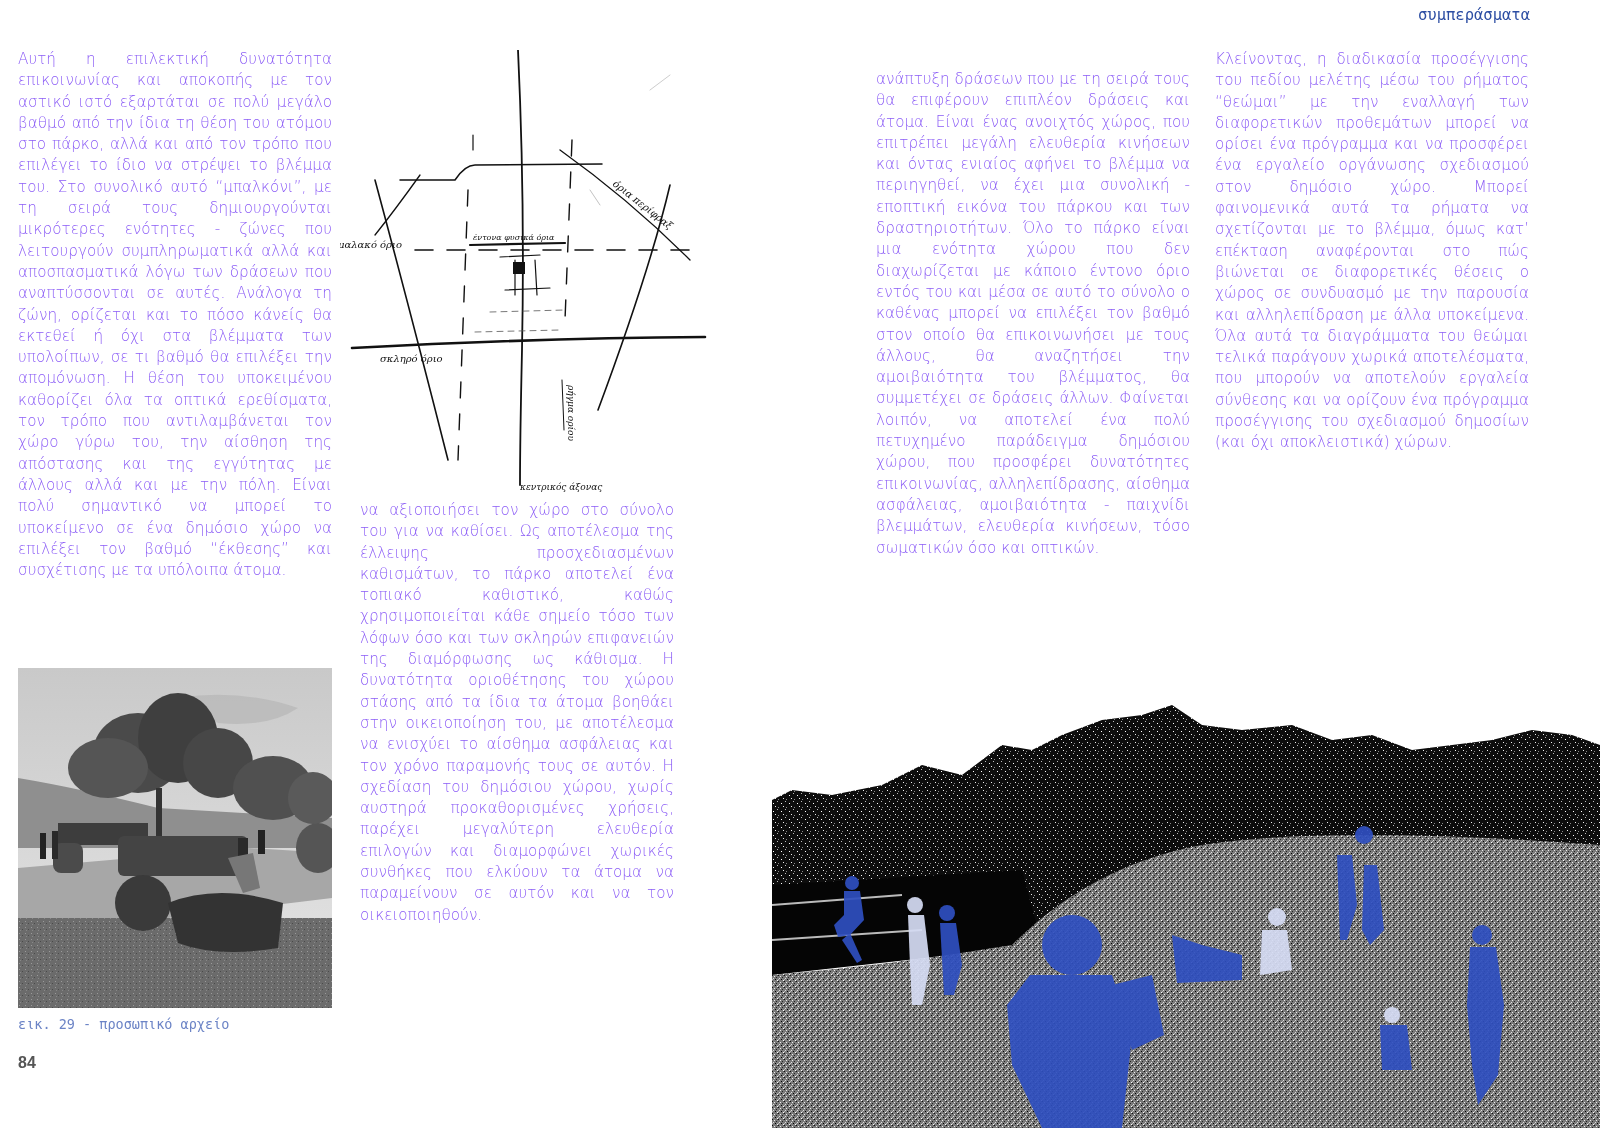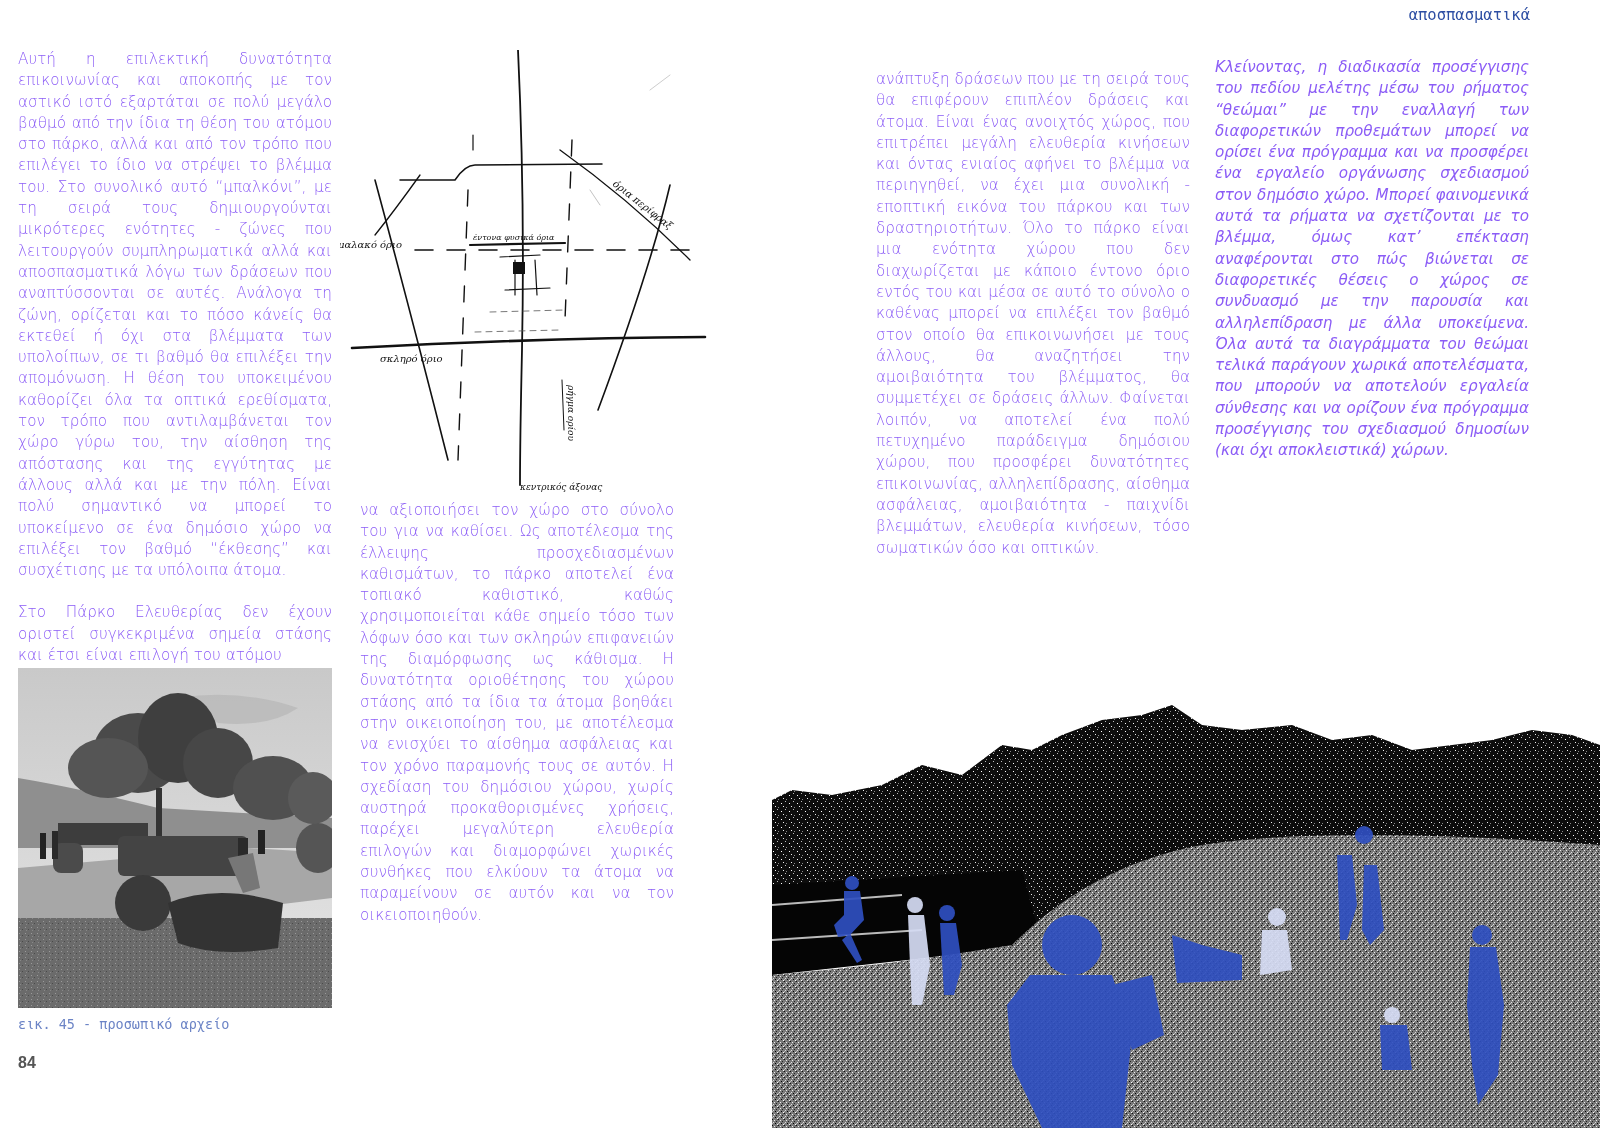--- a/index.html
+++ b/index.html
@@ -26,21 +26,21 @@
     font-size:15.2px; line-height:21.3px; color:#8b5cf6;
     text-align:justify; hyphens:none;
     font-weight:300;
   }
   .col p { margin:0 0 21px 0; }
   .col p:last-child { margin-bottom:0; }
 
   .col-a { left:18px; top:49px; width:314px; }
   .col-b { left:360px; top:500px; width:314px; }
   .col-c { left:876px; top:49px; width:314px;margin-top:20px; }
-  .col-d { left:1215px; top:57px; width:314px;font-style:italic; }
+  .col-d { left:1215px; top:49px; width:314px; }
 
   .photo {
     position:absolute; left:18px; top:668px; width:314px; height:340px;
     overflow:hidden; background:#bdbdbd;
   }
   .caption {
     position:absolute; left:18px; top:1016px;
     font-family:"DejaVu Sans Mono", monospace;
     font-size:13.5px; color:#6c84c6;
   }
@@ -60,21 +60,20 @@
     font-family:"DejaVu Serif", serif; font-style:italic; font-size:10px; fill:#111;
   }
 </style>
 </head>
 <body>
 
 <div class="page page-left">
 
   <div class="col col-a">
     <p>Αυτή η επιλεκτική δυνατότητα επικοινωνίας και αποκοπής με τον αστικό ιστό εξαρτάται σε πολύ μεγάλο βαθμό από την ίδια τη θέση του ατόμου στο πάρκο, αλλά και από τον τρόπο που επιλέγει το ίδιο να στρέψει το βλέμμα του. Στο συνολικό αυτό “μπαλκόνι”, με τη σειρά τους δημιουργούνται μικρότερες ενότητες - ζώνες που λειτουργούν συμπληρωματικά αλλά και αποσπασματικά λόγω των δράσεων που αναπτύσσονται σε αυτές. Ανάλογα τη ζώνη, ορίζεται και το πόσο κάνείς θα εκτεθεί ή όχι στα βλέμματα των υπολοίπων, σε τι βαθμό θα επιλέξει την απομόνωση. Η θέση του υποκειμένου καθορίζει όλα τα οπτικά ερεθίσματα, τον τρόπο που αντιλαμβάνεται τον χώρο γύρω του, την αίσθηση της απόστασης και της εγγύτητας με άλλους αλλά και με την πόλη. Είναι πολύ σημαντικό να μπορεί το υποκείμενο σε ένα δημόσιο χώρο να επιλέξει τον βαθμό “έκθεσης” και συσχέτισης με τα υπόλοιπα άτομα.</p>
-    <p>Στο Πάρκο Ελευθερίας δεν έχουν οριστεί συγκεκριμένα σημεία στάσης και έτσι είναι επιλογή του ατόμου</p>
   </div>
 
   <div class="photo" title="ασπρόμαυρη φωτογραφία του Πάρκου Ελευθερίας με δέντρα, θάμνους και ανθρώπους">
     <svg width="314" height="340" viewBox="0 0 314 340">
       <defs>
         <linearGradient id="sky" x1="0" y1="0" x2="0" y2="1">
           <stop offset="0" stop-color="#c9c9c9"></stop>
           <stop offset="1" stop-color="#e6e6e6"></stop>
         </linearGradient>
         <linearGradient id="grass" x1="0" y1="0" x2="0" y2="1">
@@ -112,21 +111,21 @@
       <rect x="34" y="163" width="6" height="28" fill="#2a2a2a"></rect>
       <rect x="220" y="170" width="10" height="20" fill="#2a2a2a"></rect>
       <rect x="240" y="162" width="7" height="24" fill="#222"></rect>
       <path d="M210 190 L235 185 L242 220 L225 225 Z" fill="#777"></path>
 
       <rect x="0" y="250" width="314" height="90" fill="url(#noiseGray)"></rect>
       <ellipse cx="125" cy="235" rx="28" ry="28" fill="#3a3a3a"></ellipse>
       <path d="M150 235 Q200 215 265 235 L260 280 Q200 290 160 275 Z" fill="#333"></path>
     </svg>
   </div>
-  <div class="caption">εικ. 45 - προσωπικό αρχείο</div>
+  <div class="caption">εικ. 29 - προσωπικό αρχείο</div>
   <div class="page-number">84</div>
 
   <div class="sketch" title="χειρόγραφο σκαρίφημα ορίων του πάρκου">
     <svg width="380" height="460" viewBox="0 0 380 460">
       <g fill="none" stroke="#111" stroke-linecap="round">
 
         <path d="M178 0 Q185 150 182 300 Q180 390 180 435" stroke-width="1.8"></path>
 
         <path d="M60 130 L115 130 Q125 115 135 115 L262 114" stroke-width="1.5"></path>
         <path d="M133 85 L133 100" stroke-width="1.2"></path>
@@ -167,21 +166,21 @@
       <text class="sketch-label" x="228" y="335" transform="rotate(90 228 335)" style="font-size:9px">ρήγμα ορίου</text>
     </svg>
   </div>
 
   <div class="col col-b">
     <p>να αξιοποιήσει τον χώρο στο σύνολο του για να καθίσει. Ως αποτέλεσμα της έλλειψης προσχεδιασμένων καθισμάτων, το πάρκο αποτελεί ένα τοπιακό καθιστικό, καθώς χρησιμοποιείται κάθε σημείο τόσο των λόφων όσο και των σκληρών επιφανειών της διαμόρφωσης ως κάθισμα. Η δυνατότητα οριοθέτησης του χώρου στάσης από τα ίδια τα άτομα βοηθάει στην οικειοποίηση του, με αποτέλεσμα να ενισχύει το αίσθημα ασφάλειας και τον χρόνο παραμονής τους σε αυτόν. Η σχεδίαση του δημόσιου χώρου, χωρίς αυστηρά προκαθορισμένες χρήσεις, παρέχει μεγαλύτερη ελευθερία επιλογών και διαμορφώνει χωρικές συνθήκες που ελκύουν τα άτομα να παραμείνουν σε αυτόν και να τον οικειοποιηθούν.</p>
   </div>
 </div>
 
 <div class="page page-right">
-  <div class="running-head right">αποσπασματικά</div>
+  <div class="running-head right">συμπεράσματα</div>
 </div>
 
 <div class="col col-c">
   <p>ανάπτυξη δράσεων που με τη σειρά τους θα επιφέρουν επιπλέον δράσεις και άτομα. Είναι ένας ανοιχτός χώρος, που επιτρέπει μεγάλη ελευθερία κινήσεων και όντας ενιαίος αφήνει το βλέμμα να περιηγηθεί, να έχει μια συνολική - εποπτική εικόνα του πάρκου και των δραστηριοτήτων. Όλο το πάρκο είναι μια ενότητα χώρου που δεν διαχωρίζεται με κάποιο έντονο όριο εντός του και μέσα σε αυτό το σύνολο ο καθένας μπορεί να επιλέξει τον βαθμό στον οποίο θα επικοινωνήσει με τους άλλους, θα αναζητήσει την αμοιβαιότητα του βλέμματος, θα συμμετέχει σε δράσεις άλλων. Φαίνεται λοιπόν, να αποτελεί ένα πολύ πετυχημένο παράδειγμα δημόσιου χώρου, που προσφέρει δυνατότητες επικοινωνίας, αλληλεπίδρασης, αίσθημα ασφάλειας, αμοιβαιότητα - παιχνίδι βλεμμάτων, ελευθερία κινήσεων, τόσο σωματικών όσο και οπτικών.</p>
 </div>
 <div class="col col-d">
   <p>Κλείνοντας, η διαδικασία προσέγγισης του πεδίου μελέτης μέσω του ρήματος “θεώμαι” με την εναλλαγή των διαφορετικών προθεμάτων μπορεί να ορίσει ένα πρόγραμμα και να προσφέρει ένα εργαλείο οργάνωσης σχεδιασμού στον δημόσιο χώρο. Μπορεί φαινομενικά αυτά τα ρήματα να σχετίζονται με το βλέμμα, όμως κατ’ επέκταση αναφέρονται στο πώς βιώνεται σε διαφορετικές θέσεις ο χώρος σε συνδυασμό με την παρουσία και αλληλεπίδραση με άλλα υποκείμενα. Όλα αυτά τα διαγράμματα του θεώμαι τελικά παράγουν χωρικά αποτελέσματα, που μπορούν να αποτελούν εργαλεία σύνθεσης και να ορίζουν ένα πρόγραμμα προσέγγισης του σχεδιασμού δημοσίων (και όχι αποκλειστικά) χώρων.</p>
 </div>
 
 <div class="collage" title="κολάζ τοπίου του πάρκου σε ασπρόμαυρο θόρυβο με ανθρώπινες φιγούρες σε μπλε">

